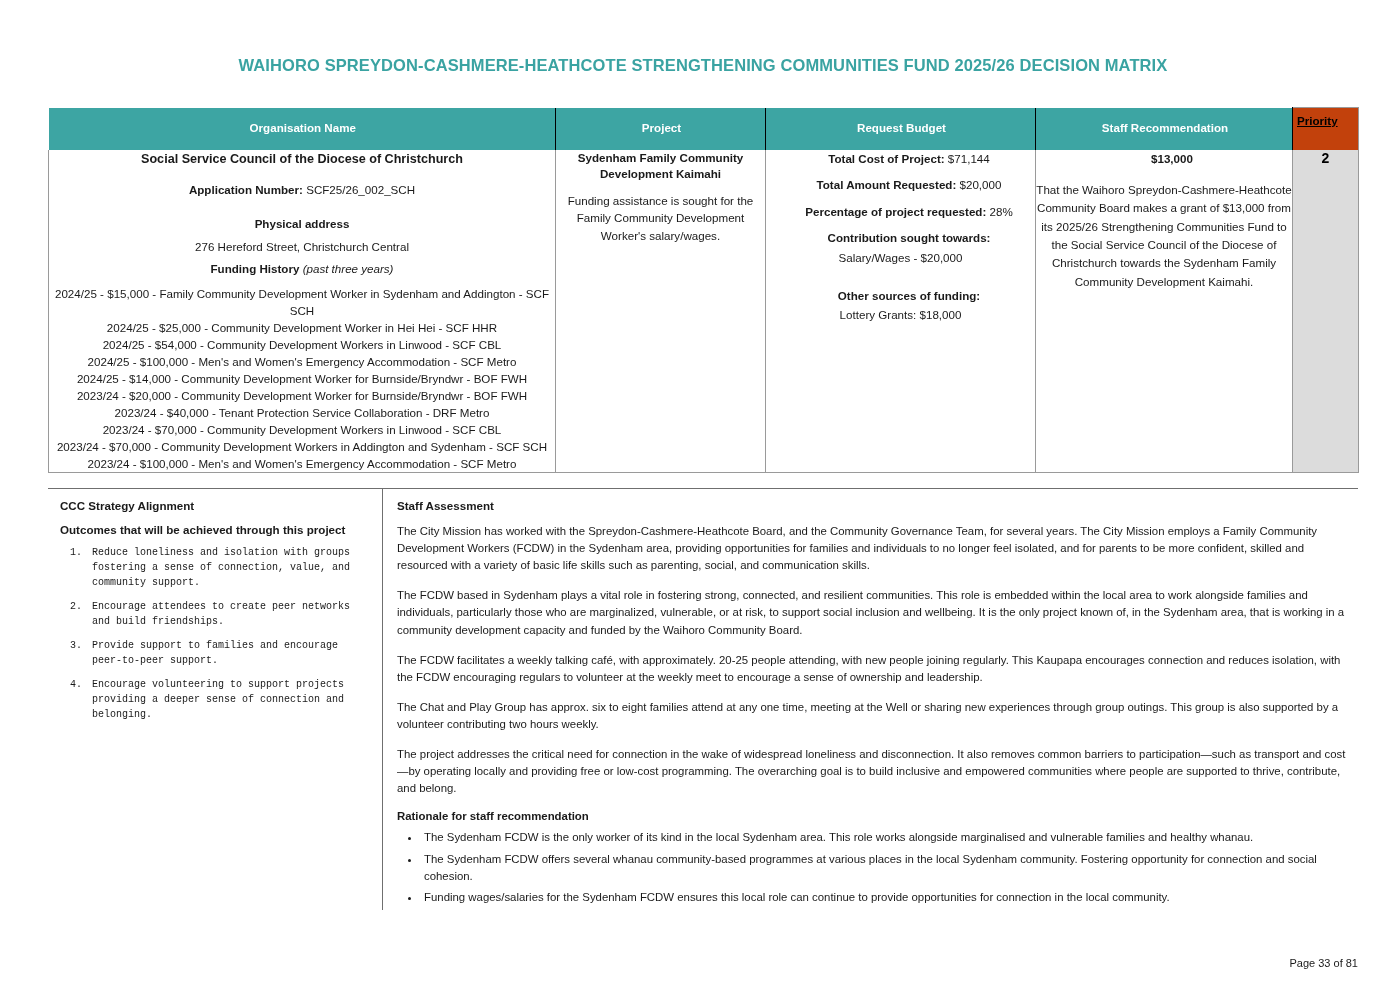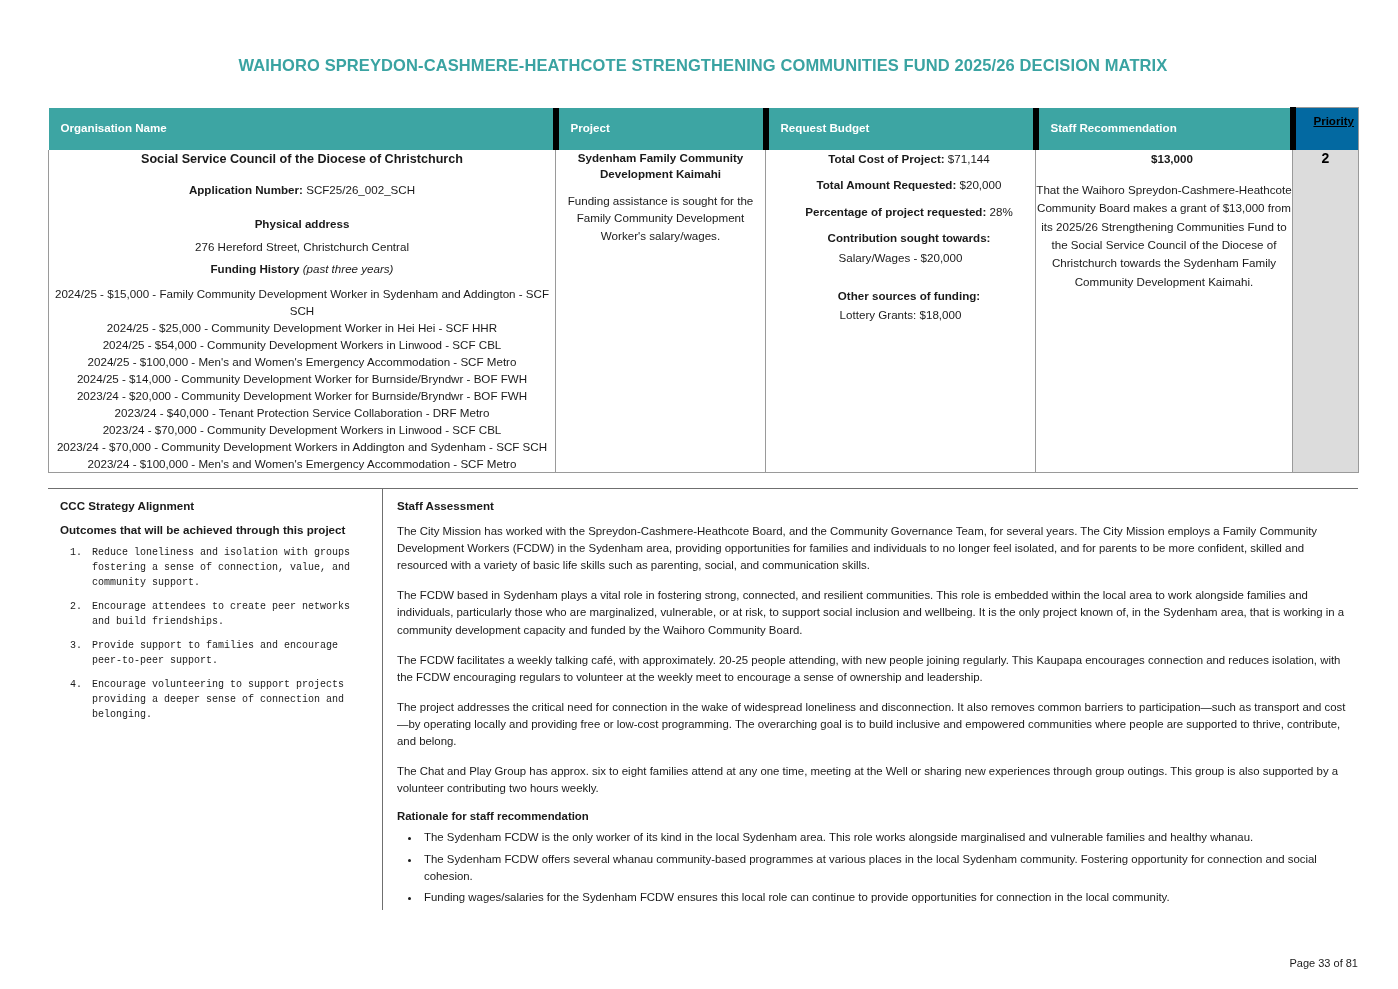--- a/index.html
+++ b/index.html
@@ -45,31 +45,31 @@
   }
   .matrix td, .matrix th {
     vertical-align: top;
     padding: 0;
   }
   .matrix .hd {
     background: #3da5a3;
     color: #ffffff;
     font-size: 11.6px;
     font-weight: bold;
+    text-align: center;
+    padding: 13px 10px 12px 12px;
+    border-right: 1px solid #000000;
+    height: 17px;
+  }
+  .matrix .hd-priority {
+    background: #c2410c;
+    color: #000000;
+    font-size: 11.6px;
+    font-weight: bold;
     text-align: left;
-    padding: 13px 10px 12px 12px;
-    border-right: 6px solid #000000;
-    height: 17px;
-  }
-  .matrix .hd-priority {
-    background: #0369a1;
-    color: #000000;
-    font-size: 11.6px;
-    font-weight: bold;
-    text-align: right;
     padding: 6px 4px 4px 4px;
     vertical-align: top;
     border: 1px solid #9a9a9a;
     border-bottom: none;
     text-decoration: underline;
   }
   .cell {
     border: 1px solid #9a9a9a;
     border-top: none;
     padding: 12px 12px 14px 12px;
@@ -291,22 +291,22 @@
         <li>Provide support to families and encourage peer-to-peer support.</li>
         <li>Encourage volunteering to support projects providing a deeper sense of connection and belonging.</li>
       </ol>
     </div>
 
     <div class="lower-right">
       <div class="sec-head">Staff Assessment</div>
       <p>The City Mission has worked with the Spreydon-Cashmere-Heathcote Board, and the Community Governance Team, for several years.  The City Mission employs a Family Community Development Workers (FCDW) in the Sydenham area, providing opportunities for families and individuals to no longer feel isolated, and for parents to be more confident, skilled and resourced with a variety of basic life skills such as parenting, social, and communication skills.</p>
       <p>The FCDW based in Sydenham plays a vital role in fostering strong, connected, and resilient communities. This role is embedded within the local area to work alongside families and individuals, particularly those who are marginalized, vulnerable, or at risk, to support social inclusion and wellbeing. It is the only project known of, in the Sydenham area, that is working in a community development capacity and funded by the Waihoro Community Board.</p>
       <p>The FCDW facilitates a weekly talking café, with approximately. 20-25 people attending, with new people joining regularly. This Kaupapa encourages connection and reduces isolation, with the FCDW encouraging regulars to volunteer at the weekly meet to encourage a sense of ownership and leadership.</p>
+      <p>The Chat and Play Group has approx. six to eight families attend at any one time, meeting at the Well or sharing new experiences through group outings. This group is also supported by a volunteer contributing two hours weekly.</p>
       <p>The project addresses the critical need for connection in the wake of widespread loneliness and disconnection. It also removes common barriers to participation—such as transport and cost—by operating locally and providing free or low-cost programming. The overarching goal is to build inclusive and empowered communities where people are supported to thrive, contribute, and belong.</p>
-      <p>The Chat and Play Group has approx. six to eight families attend at any one time, meeting at the Well or sharing new experiences through group outings. This group is also supported by a volunteer contributing two hours weekly.</p>
       <div class="rationale-head">Rationale for staff recommendation</div>
       <ul class="rationale">
         <li>The Sydenham FCDW is the only worker of its kind in the local Sydenham area. This role works alongside marginalised and vulnerable families and healthy whanau.</li>
         <li>The Sydenham FCDW offers several whanau community-based programmes at various places in the local Sydenham community. Fostering opportunity for connection and social cohesion.</li>
         <li>Funding wages/salaries for the Sydenham FCDW ensures this local role can continue to provide opportunities for connection in the local community.</li>
       </ul>
     </div>
   </div>
 
   <div class="footer">Page 33 of 81</div>

